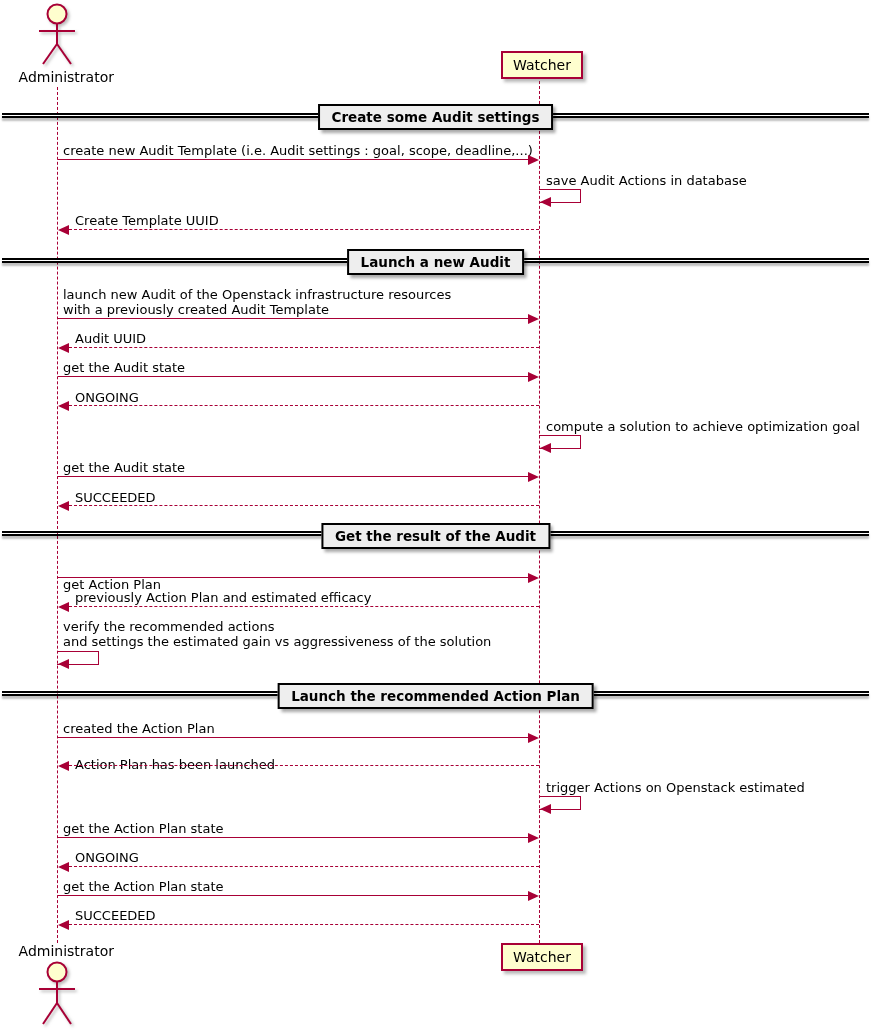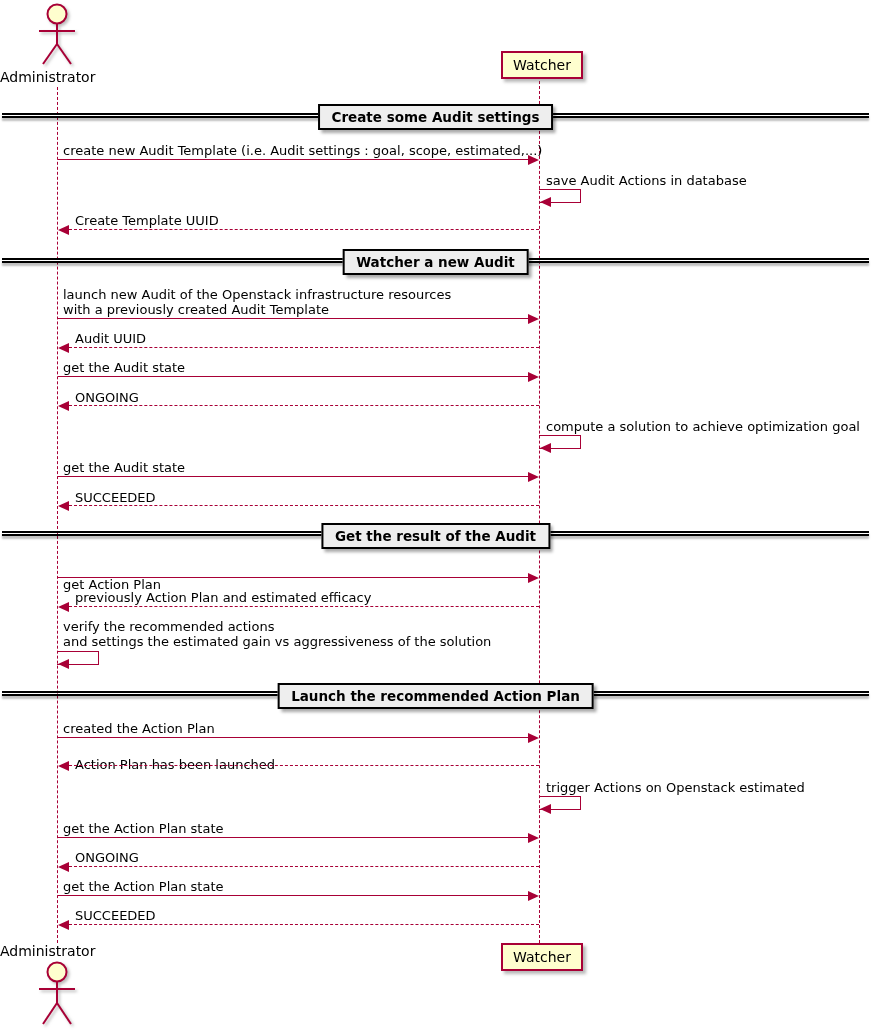--- a/index.html
+++ b/index.html
@@ -15,21 +15,21 @@
 
   
   .participant {
     position:absolute; background:#FEFECE; border:2px solid #A80036;
     padding:4px 10px; font-size:14px; color:#000;
     box-shadow:3px 3px 3px rgba(100,100,100,0.45); white-space:nowrap;
   }
 
   
   .actor-figure { position:absolute; filter:drop-shadow(2px 2px 1.5px rgba(120,120,120,0.5)); }
-  .actor-label { position:absolute; width:114px; text-align:left; font-size:14px; color:#000; white-space:nowrap; }
+  .actor-label { position:absolute; width:114px; text-align:right; font-size:14px; color:#000; white-space:nowrap; }
 
   
   .divider-lines {
     position:absolute; left:2px; right:2px; height:5px;
     border-top:2px solid #000; border-bottom:2px solid #000;
     box-shadow:0 3px 2px rgba(0,0,0,0.25);
   }
   .divider-box {
     position:absolute; left:50%; transform:translateX(-50%);
     background:#EEEEEE; border:2px solid #000; padding:3px 12px;
@@ -68,40 +68,40 @@
   <div class="actor-label" style="left:0px; top:69px">Administrator</div>
 
   <div class="participant" style="left:501px; top:51px">Watcher</div>
 
   <div>
     <div class="divider-lines" style="top:113px"></div>
     <div class="divider-box" style="top:104px">Create some Audit settings</div>
   </div>
 
   <div>
-    <div class="msg-text" style="left:63px; top:143px">create new Audit Template (i.e. Audit settings : goal, scope, estimated,...)</div>
+    <div class="msg-text" style="left:63px; top:143px">create new Audit Template (i.e. Audit settings : goal, scope, deadline,...)</div>
     <div class="line solid" style="left:58px; top:159px; width:470px"></div>
     <div class="ah ah-right" style="left:528px; top:155px"></div>
   </div>
 
   <div>
     <div class="msg-text" style="left:546px; top:173px">save Audit Actions in database</div>
     <div class="self-loop" style="left:539px; top:189px"></div>
     <div class="ah ah-left" style="left:540px; top:197px"></div>
   </div>
 
   <div>
     <div class="msg-text" style="left:75px; top:213px">Create Template UUID</div>
     <div class="line dashed" style="left:69px; top:229px; width:470px"></div>
     <div class="ah ah-left" style="left:58px; top:225px"></div>
   </div>
 
   <div>
     <div class="divider-lines" style="top:258px"></div>
-    <div class="divider-box" style="top:249px">Watcher a new Audit</div>
+    <div class="divider-box" style="top:249px">Launch a new Audit</div>
   </div>
 
   <div>
     <div class="msg-text" style="left:63px; top:287px">launch new Audit of the Openstack infrastructure resources
 with a previously created Audit Template</div>
     <div class="line solid" style="left:58px; top:318px; width:470px"></div>
     <div class="ah ah-right" style="left:528px; top:314px"></div>
   </div>
 
   <div>

